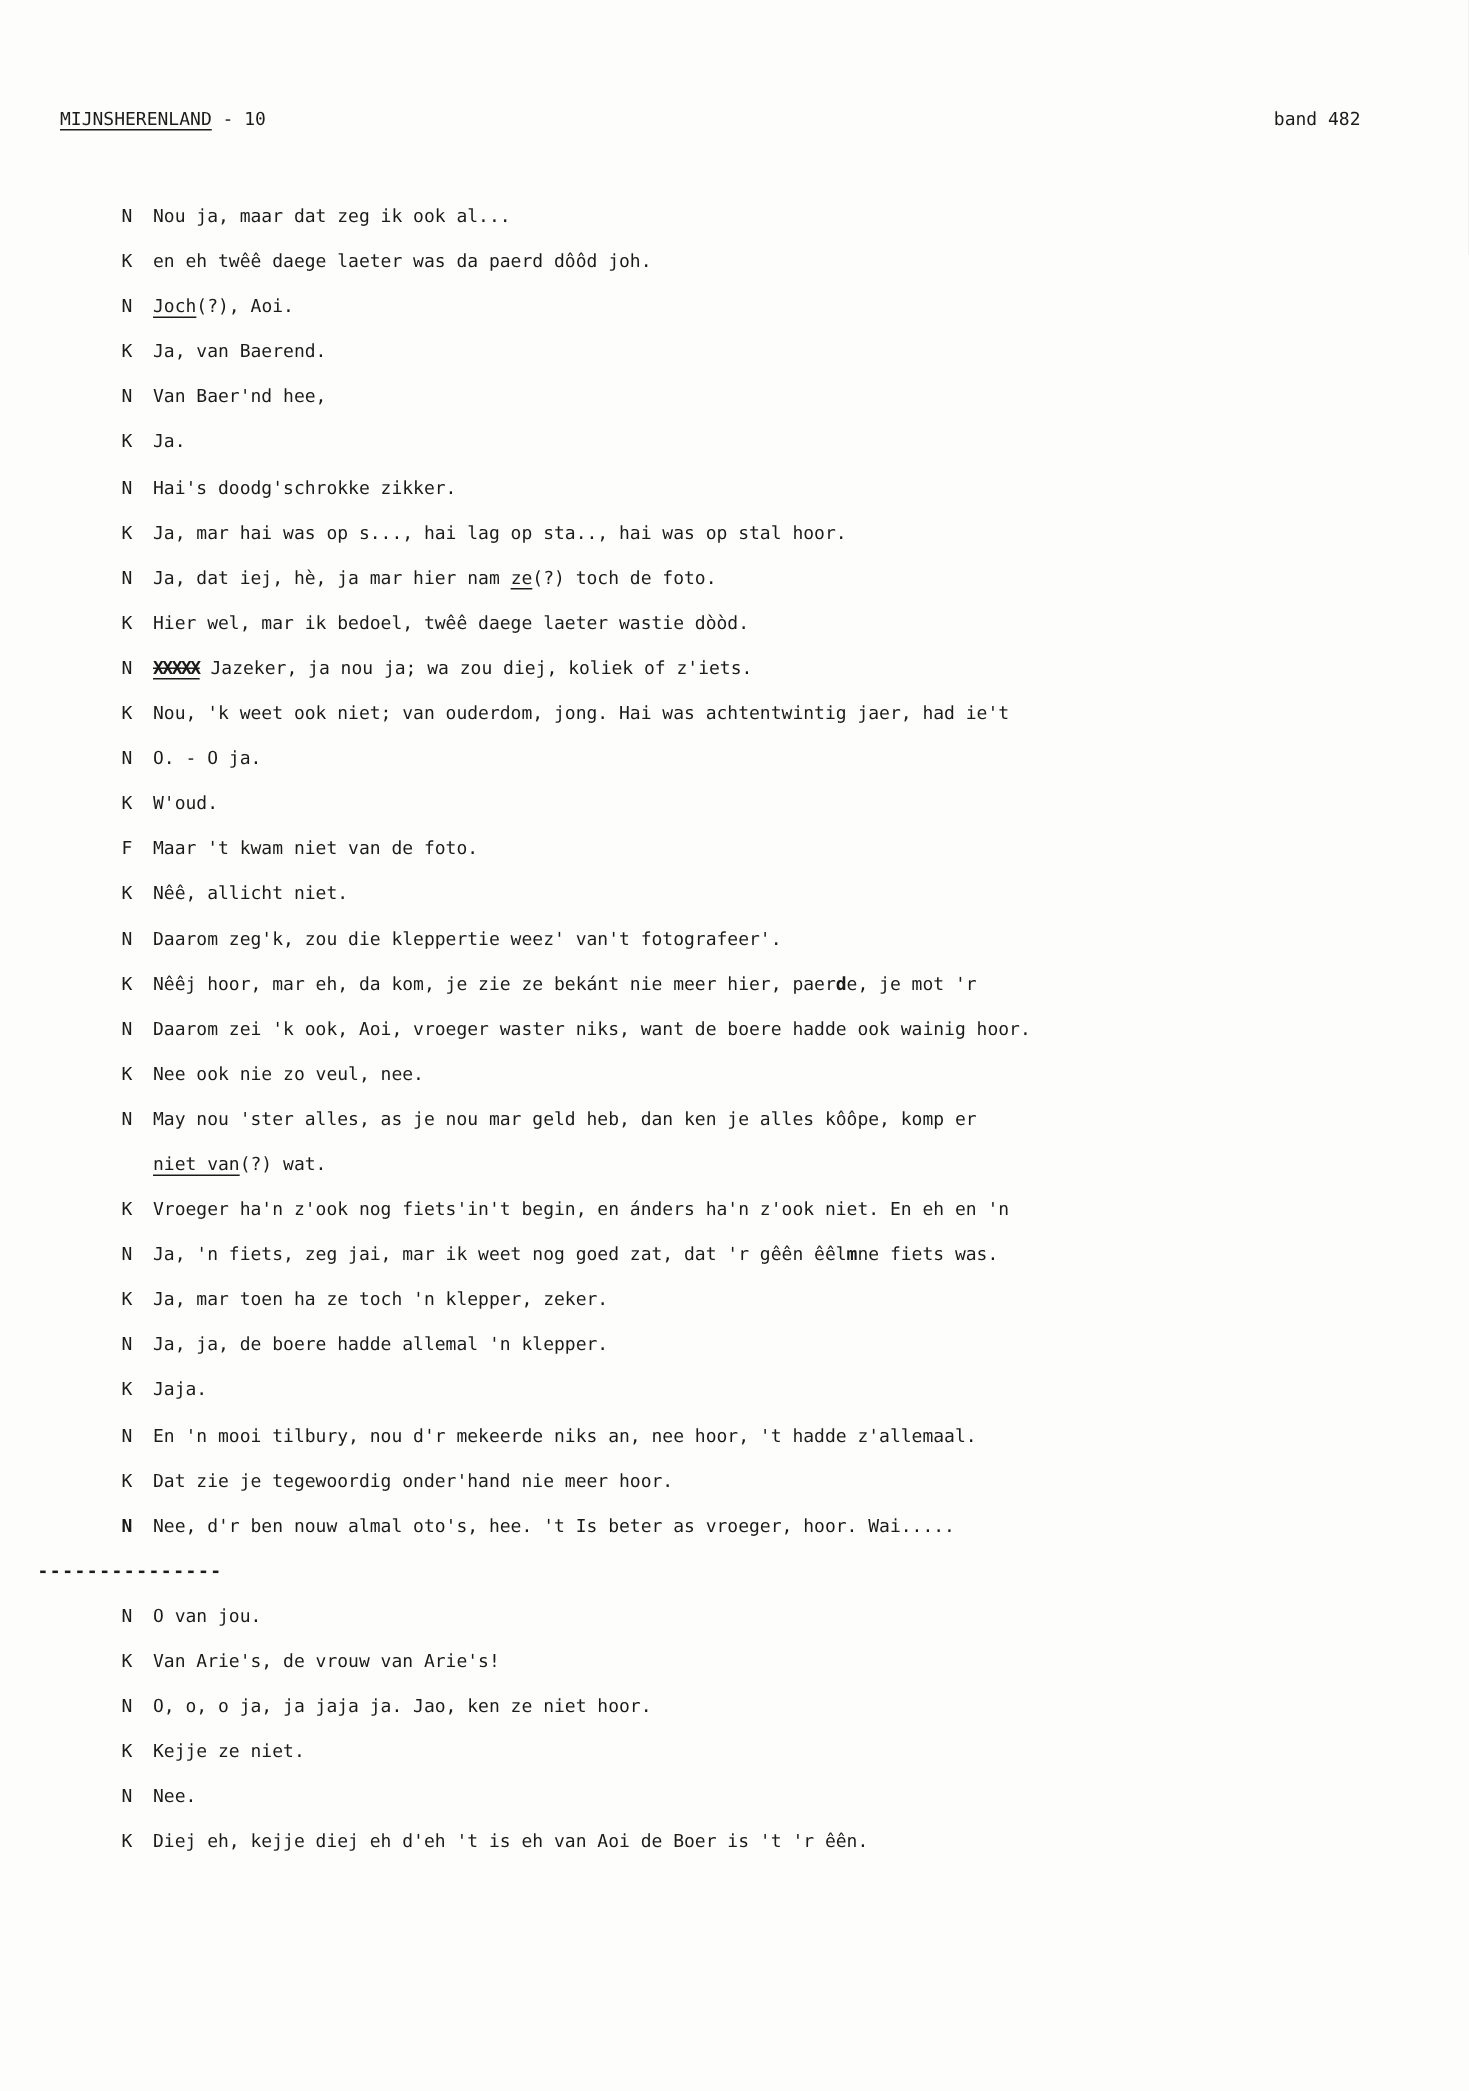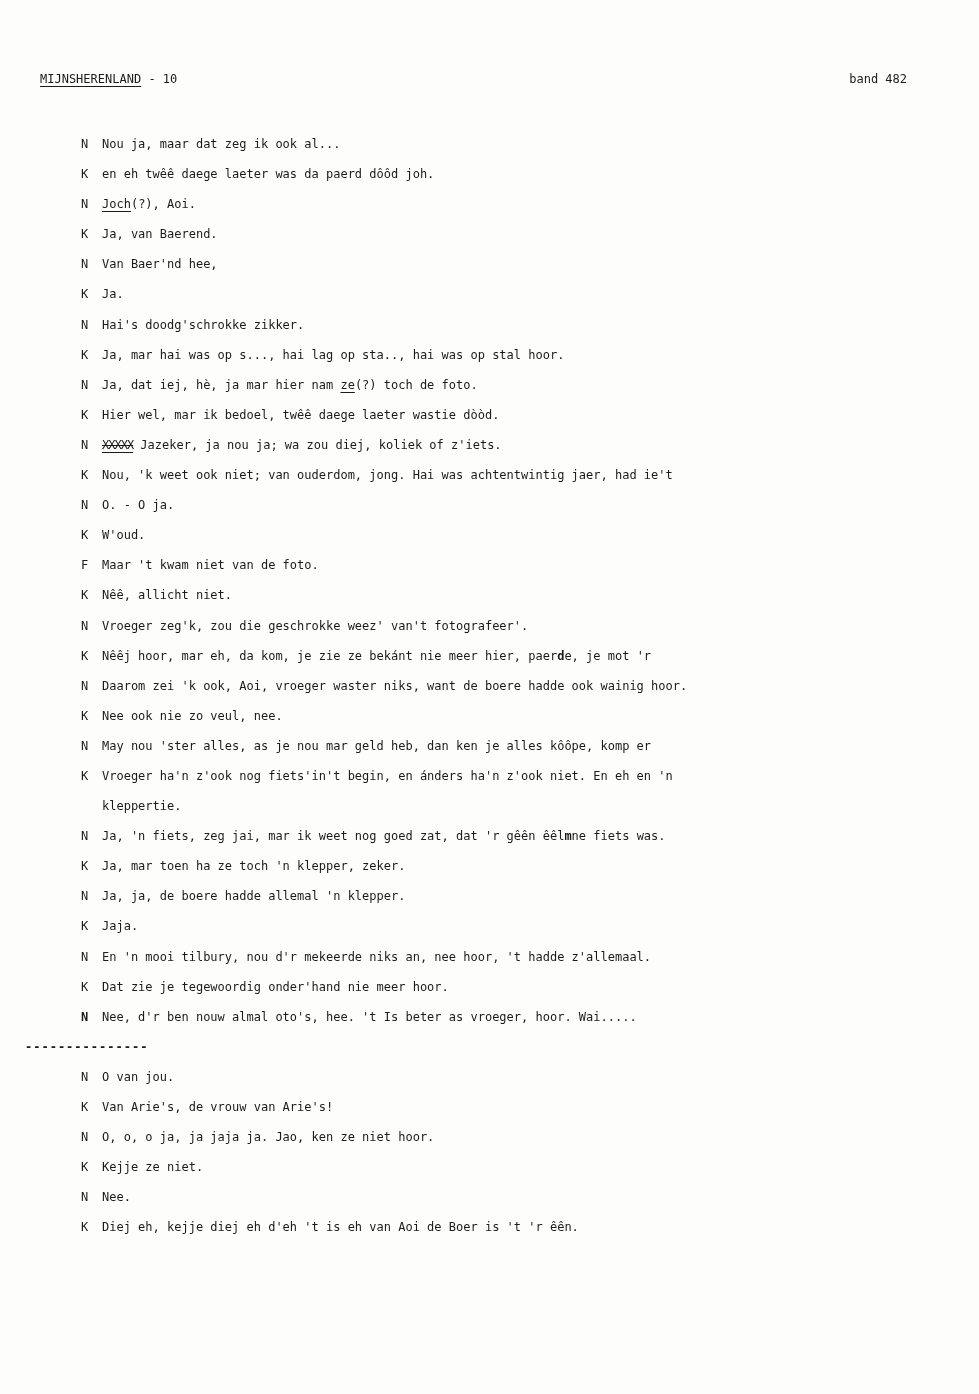--- a/index.html
+++ b/index.html
@@ -48,21 +48,21 @@
     flex: 1;
   }
   .u {
     text-decoration: underline;
     text-underline-offset: 3px;
   }
   .b {
     font-weight: bold;
   }
   .xover {
-    font-weight: normal;
+    font-weight: bold;
     text-decoration: underline line-through;
     text-underline-offset: 3px;
     letter-spacing: -1px;
   }
   .separator {
     position: relative;
     left: -56px;
     line-height: 30.1px;
     min-height: 30.1px;
     font-weight: bold;
@@ -88,27 +88,27 @@
       <div class="line"><span class="speaker">N</span><span class="text"><span>Hai's doodg'schrokke zikker.</span></span></div>
       <div class="line"><span class="speaker">K</span><span class="text"><span>Ja, mar hai was op s..., hai lag op sta.., hai was op stal hoor.</span></span></div>
       <div class="line"><span class="speaker">N</span><span class="text"><span>Ja, dat iej, hè, ja mar hier nam </span><span class="u">ze</span><span>(?) toch de foto.</span></span></div>
       <div class="line"><span class="speaker">K</span><span class="text"><span>Hier wel, mar ik bedoel, twêê daege laeter wastie dòòd.</span></span></div>
       <div class="line"><span class="speaker">N</span><span class="text"><span class="xover">XXXXX</span><span> Jazeker, ja nou ja; wa zou diej, koliek of z'iets.</span></span></div>
       <div class="line"><span class="speaker">K</span><span class="text"><span>Nou, 'k weet ook niet; van ouderdom, jong. Hai was achtentwintig jaer, had ie't</span></span></div>
       <div class="line"><span class="speaker">N</span><span class="text"><span>O. - O ja.</span></span></div>
       <div class="line"><span class="speaker">K</span><span class="text"><span>W'oud.</span></span></div>
       <div class="line"><span class="speaker">F</span><span class="text"><span>Maar 't kwam niet van de foto.</span></span></div>
       <div class="line"><span class="speaker">K</span><span class="text"><span>Nêê, allicht niet.</span></span></div>
-      <div class="line"><span class="speaker">N</span><span class="text"><span>Vroeger zeg'k, zou die geschrokke weez' van't fotografeer'.</span></span></div>
+      <div class="line"><span class="speaker">N</span><span class="text"><span>Daarom zeg'k, zou die kleppertie weez' van't fotografeer'.</span></span></div>
       <div class="line"><span class="speaker">K</span><span class="text"><span>Nêêj hoor, mar eh, da kom, je zie ze bekánt nie meer hier, paer</span><span class="b">d</span><span>e, je mot 'r</span></span></div>
       <div class="line"><span class="speaker">N</span><span class="text"><span>Daarom zei 'k ook, Aoi, vroeger waster niks, want de boere hadde ook wainig hoor.</span></span></div>
       <div class="line"><span class="speaker">K</span><span class="text"><span>Nee ook nie zo veul, nee.</span></span></div>
       <div class="line"><span class="speaker">N</span><span class="text"><span>May nou 'ster alles, as je nou mar geld heb, dan ken je alles kôôpe, komp er</span></span></div>
+      <div class="line"><span class="speaker"></span><span class="text"><span class="u">niet van</span><span>(?) wat.</span></span></div>
       <div class="line"><span class="speaker">K</span><span class="text"><span>Vroeger ha'n z'ook nog fiets'in't begin, en ánders ha'n z'ook niet. En eh en 'n</span></span></div>
-      <div class="line"><span class="speaker"></span><span class="text"><span>kleppertie.</span></span></div>
       <div class="line"><span class="speaker">N</span><span class="text"><span>Ja, 'n fiets, zeg jai, mar ik weet nog goed zat, dat 'r gêên êêl</span><span class="b">m</span><span>ne fiets was.</span></span></div>
       <div class="line"><span class="speaker">K</span><span class="text"><span>Ja, mar toen ha ze toch 'n klepper, zeker.</span></span></div>
       <div class="line"><span class="speaker">N</span><span class="text"><span>Ja, ja, de boere hadde allemal 'n klepper.</span></span></div>
       <div class="line"><span class="speaker">K</span><span class="text"><span>Jaja.</span></span></div>
       <div class="line"><span class="speaker">N</span><span class="text"><span>En 'n mooi tilbury, nou d'r mekeerde niks an, nee hoor, 't hadde z'allemaal.</span></span></div>
       <div class="line"><span class="speaker">K</span><span class="text"><span>Dat zie je tegewoordig onder'hand nie meer hoor.</span></span></div>
       <div class="line"><span class="speaker b">N</span><span class="text"><span>Nee, d'r ben nouw almal oto's, hee. 't Is beter as vroeger, hoor. Wai.....</span></span></div>
       <div class="separator">---------------</div>
       <div class="line"><span class="speaker">N</span><span class="text"><span>O van jou.</span></span></div>
       <div class="line"><span class="speaker">K</span><span class="text"><span>Van Arie's, de vrouw van Arie's!</span></span></div>

